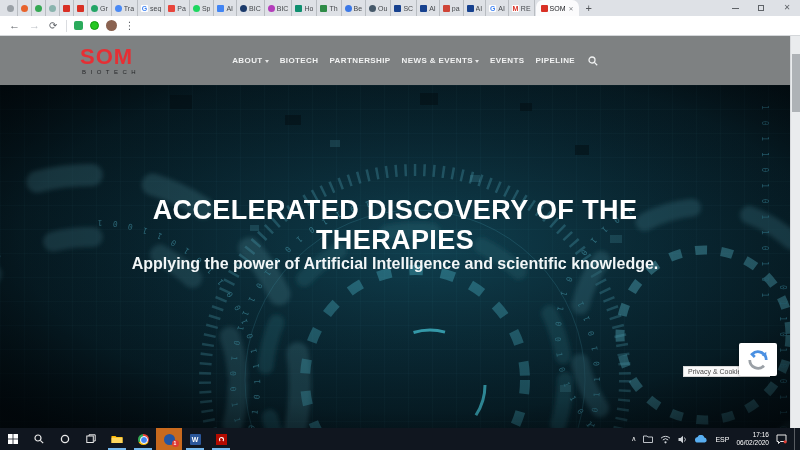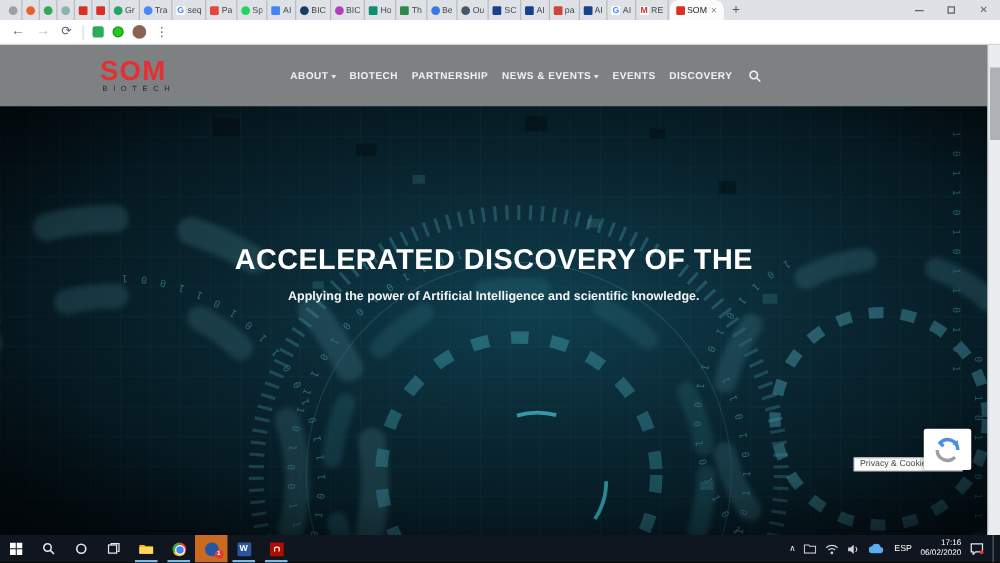--- a/index.html
+++ b/index.html
@@ -47,22 +47,22 @@
   .logo .som { font-size:22px; font-weight:bold; letter-spacing:1px; color:#e62f34; display:block; }
   .logo .biotech { font-size:6px; letter-spacing:4.5px; color:#26282a; display:block; margin-top:1px; padding-left:2px; }
   .mainnav { display:flex; align-items:center; gap:11px; margin-left:92px; }
   .navitem { font-size:8px; font-weight:bold; letter-spacing:0.4px; color:#f1f2f2; cursor:pointer; display:flex; align-items:center; gap:2px; white-space:nowrap; }
   .caret { width:0; height:0; border-left:2.5px solid transparent; border-right:2.5px solid transparent; border-top:3px solid #e4e5e5; display:inline-block; margin-top:1px; }
   .navsearch { display:flex; align-items:center; cursor:pointer; margin-left:2px; }
 
   .hero { position:absolute; left:0; top:49px; width:790px; height:343px; overflow:hidden; }
   .herosvg { position:absolute; left:0; top:0; }
   .herotext { position:relative; z-index:2; text-align:center; padding-top:110px; }
-  .herotitle { font-size:23px; line-height:1.12; font-weight:bold; letter-spacing:0.4px; color:#ffffff; }
-  .herosub { font-size:10px; font-weight:bold; color:#f2f6f7; margin-top:11px; }
+  .herotitle { font-size:27px; line-height:1.12; font-weight:bold; letter-spacing:0.4px; color:#ffffff; }
+  .herosub { font-size:16px; font-weight:bold; color:#f2f6f7; }
 
   .privacybar { position:absolute; z-index:4; left:683px; top:330px; background:#fafafa; border:1px solid #d9d9d9; padding:1px 4px; font-size:7px; color:#4a4a4a; white-space:nowrap; cursor:pointer; }
   .recaptcha { position:absolute; z-index:5; left:739px; top:307px; width:38px; height:33px; background:#fff; border-radius:2px; box-shadow:0 0 3px rgba(0,0,0,0.35); display:flex; align-items:center; justify-content:center; cursor:pointer; }
 
   .scrollbar { position:absolute; right:0; top:0; width:10px; height:392px; background:#eaecee; border-left:1px solid #d8dadd; z-index:6; }
   .scrollthumb { position:absolute; left:1px; top:18px; width:8px; height:58px; background:#aeb2b6; cursor:pointer; }
 
   
   .taskbar { height:22px; background:#10161f; display:flex; align-items:stretch; color:#fff; }
   .tbbtn { width:26px; display:flex; align-items:center; justify-content:center; position:relative; cursor:pointer; }
@@ -232,21 +232,21 @@
             <span>PARTNERSHIP</span>
           </span>
         <span class="navitem">
             <span>NEWS &amp; EVENTS</span>
             <span class="caret"></span>
           </span>
         <span class="navitem">
             <span>EVENTS</span>
           </span>
         <span class="navitem">
-            <span>DISCOVERY</span>
+            <span>PIPELINE</span>
           </span>
         <span class="navsearch">
           <svg width="10" height="10" viewBox="0 0 10 10">
               <circle cx="4" cy="4" r="3" fill="none" stroke="#f1f2f2" stroke-width="1.3"></circle>
               <line x1="6.4" y1="6.4" x2="9.2" y2="9.2" stroke="#f1f2f2" stroke-width="1.3"></line>
             </svg>
         </span>
       </div>
     </div>
 
@@ -315,20 +315,21 @@
           <text x="762" y="20" transform="rotate(90 762 20)">1 0 1 1 0 1 0 1 1 0 1 0 1</text>
           <text x="780" y="200" transform="rotate(90 780 200)">0 1 1 0 1 0 0 1 1 0 1</text>
         </g>
 
         <rect width="790" height="343" fill="url(#vg)"></rect>
       </svg>
 
       <div class="herotext">
         <div class="herotitle">
           <div>ACCELERATED DISCOVERY OF THE</div>
+          <div>THERAPIES</div>
         </div>
         <div class="herosub">Applying the power of Artificial Intelligence and scientific knowledge.</div>
       </div>
     </div>
 
     <div class="privacybar">Privacy &amp; Cookies Policy</div>
     <div class="recaptcha">
       <svg width="22" height="22" viewBox="0 0 24 24">
         <path d="M21 12 a9 9 0 0 0 -15.5 -6.2 l3 3" fill="none" stroke="#4a90e2" stroke-width="3"></path>
         <path d="M3 12 a9 9 0 0 0 15.5 6.2" fill="none" stroke="#9aa0a6" stroke-width="3"></path>

